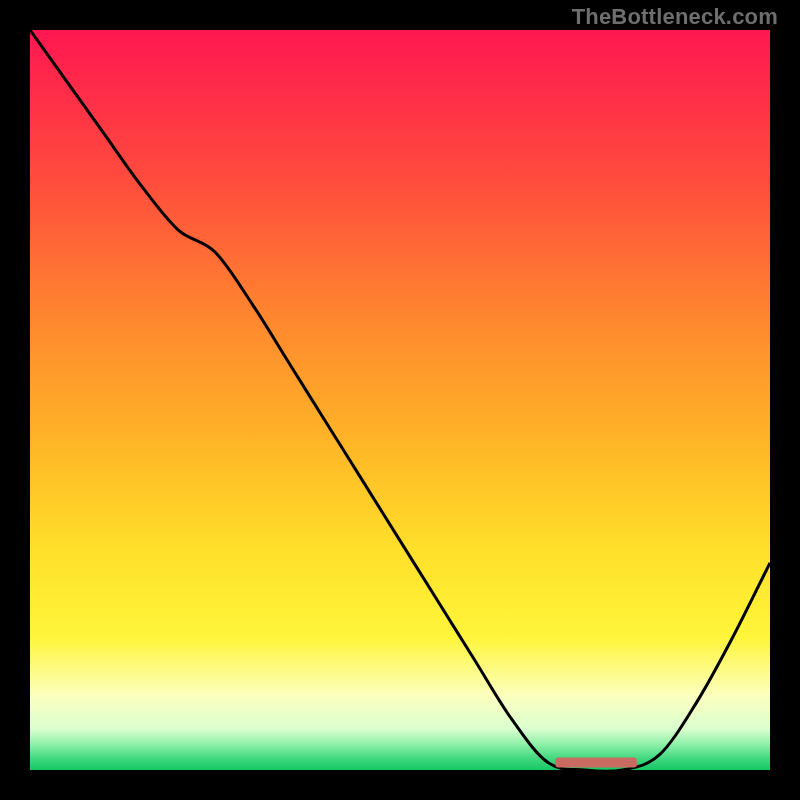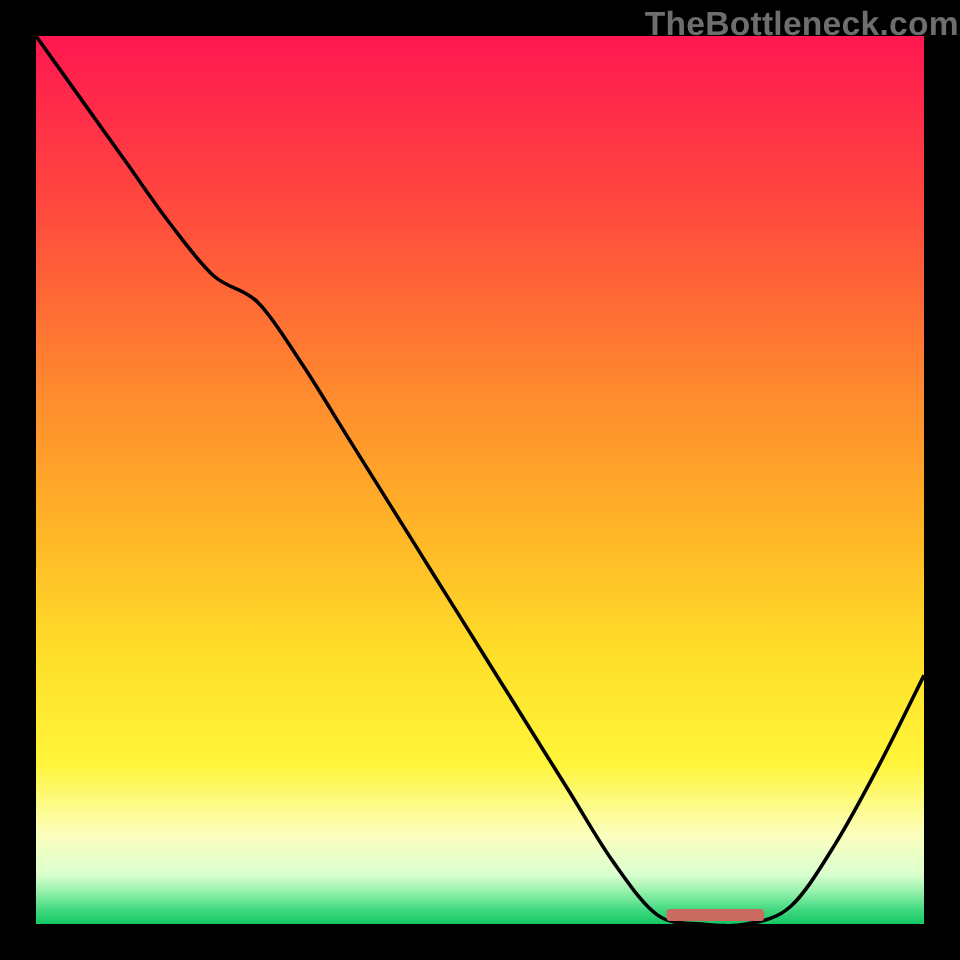--- a/index.html
+++ b/index.html
@@ -14,23 +14,23 @@
     position: relative;
     width: 800px;
     height: 800px;
   }
   svg {
     display: block;
   }
   .watermark {
     position: absolute;
     top: 4px;
-    right: 1px;
+    right: 22px;
     font-family: Arial, Helvetica, sans-serif;
-    font-size: 28px;
+    font-size: 22px;
     font-weight: 600;
     color: #6e6e6e;
     letter-spacing: 0.2px;
     user-select: none;
   }
 </style>
 </head>
 <body>
 
 <div class="stage">

